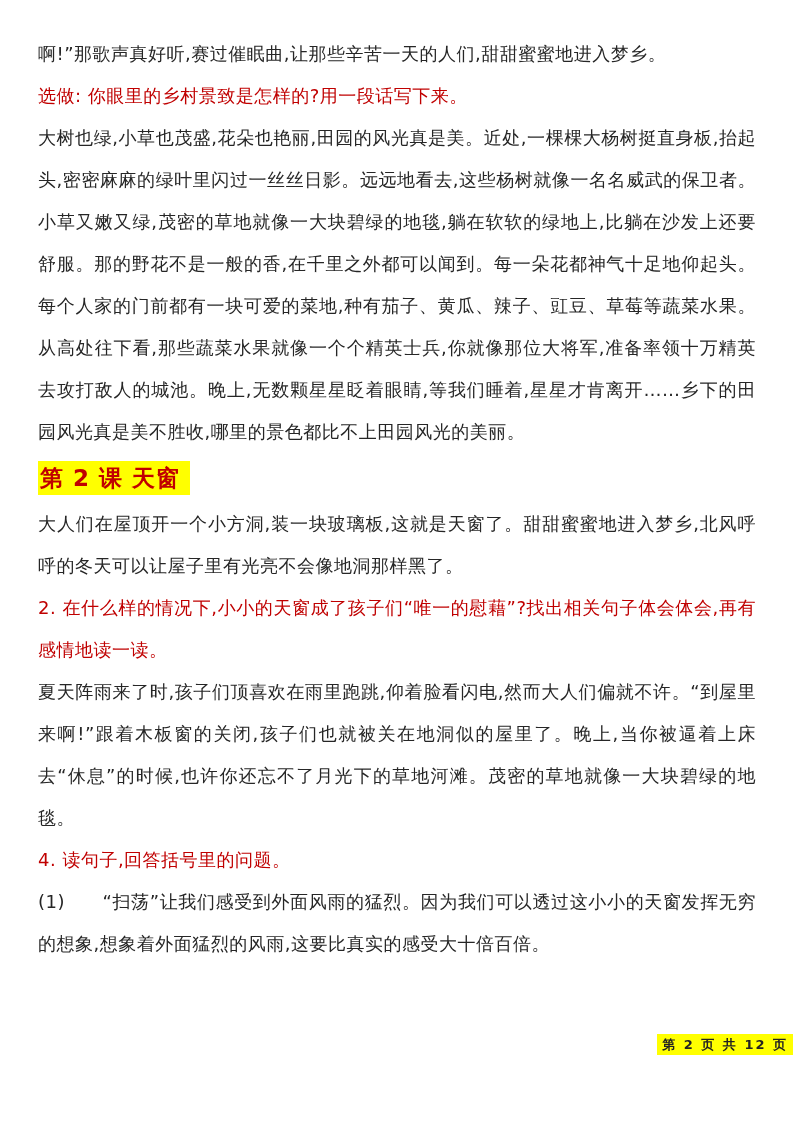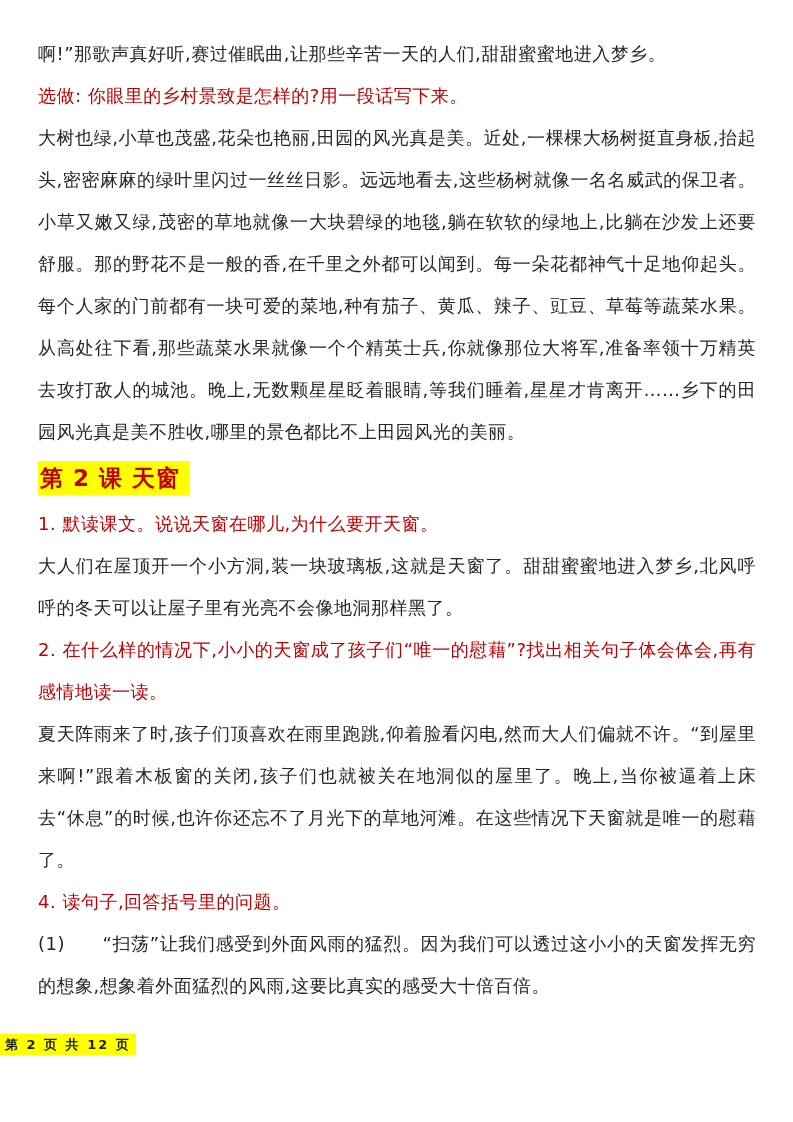--- a/index.html
+++ b/index.html
@@ -45,21 +45,21 @@
     color: #c00000;
     font-weight: 700;
     padding: 4px 10px 4px 2px;
     letter-spacing: 1px;
   }
   .page-footer {
     position: absolute;
     top: 1034px;
     left: 0;
     width: 100%;
-    text-align: left;
+    text-align: right;
   }
   .page-footer .hl-small {
     background: #ffff00;
     color: #222222;
     font-weight: 700;
     font-size: 13px;
     padding: 3px 5px;
     letter-spacing: 2px;
   }
 </style>
@@ -70,27 +70,26 @@
   <div class="content">
 
     <p class="body">啊!”那歌声真好听,赛过催眠曲,让那些辛苦一天的人们,甜甜蜜蜜地进入梦乡。</p>
 
     <p class="prompt">选做: 你眼里的乡村景致是怎样的?用一段话写下来。</p>
 
     <p class="body">大树也绿,小草也茂盛,花朵也艳丽,田园的风光真是美。近处,一棵棵大杨树挺直身板,抬起头,密密麻麻的绿叶里闪过一丝丝日影。远远地看去,这些杨树就像一名名威武的保卫者。小草又嫩又绿,茂密的草地就像一大块碧绿的地毯,躺在软软的绿地上,比躺在沙发上还要舒服。那的野花不是一般的香,在千里之外都可以闻到。每一朵花都神气十足地仰起头。每个人家的门前都有一块可爱的菜地,种有茄子、黄瓜、辣子、豇豆、草莓等蔬菜水果。从高处往下看,那些蔬菜水果就像一个个精英士兵,你就像那位大将军,准备率领十万精英去攻打敌人的城池。晚上,无数颗星星眨着眼睛,等我们睡着,星星才肯离开……乡下的田园风光真是美不胜收,哪里的景色都比不上田园风光的美丽。</p>
 
     <h2 class="chapter"><span class="hl">第 2 课 天窗</span></h2>
 
-    <p class="prompt">1. 默读课文。说说天窗在哪儿,为什么要开天窗。</p>
 
     <p class="body">大人们在屋顶开一个小方洞,装一块玻璃板,这就是天窗了。甜甜蜜蜜地进入梦乡,北风呼呼的冬天可以让屋子里有光亮不会像地洞那样黑了。</p>
 
     <p class="prompt">2. 在什么样的情况下,小小的天窗成了孩子们“唯一的慰藉”?找出相关句子体会体会,再有感情地读一读。</p>
 
-    <p class="body">夏天阵雨来了时,孩子们顶喜欢在雨里跑跳,仰着脸看闪电,然而大人们偏就不许。“到屋里来啊!”跟着木板窗的关闭,孩子们也就被关在地洞似的屋里了。晚上,当你被逼着上床去“休息”的时候,也许你还忘不了月光下的草地河滩。在这些情况下天窗就是唯一的慰藉了。</p>
+    <p class="body">夏天阵雨来了时,孩子们顶喜欢在雨里跑跳,仰着脸看闪电,然而大人们偏就不许。“到屋里来啊!”跟着木板窗的关闭,孩子们也就被关在地洞似的屋里了。晚上,当你被逼着上床去“休息”的时候,也许你还忘不了月光下的草地河滩。茂密的草地就像一大块碧绿的地毯。</p>
 
     <p class="prompt">4. 读句子,回答括号里的问题。</p>
 
     <p class="body">(1)　　“扫荡”让我们感受到外面风雨的猛烈。因为我们可以透过这小小的天窗发挥无穷的想象,想象着外面猛烈的风雨,这要比真实的感受大十倍百倍。</p>
 
   </div>
 
   <div class="page-footer"><span class="hl-small">第 2 页 共 12 页</span></div>
 </div>
 

